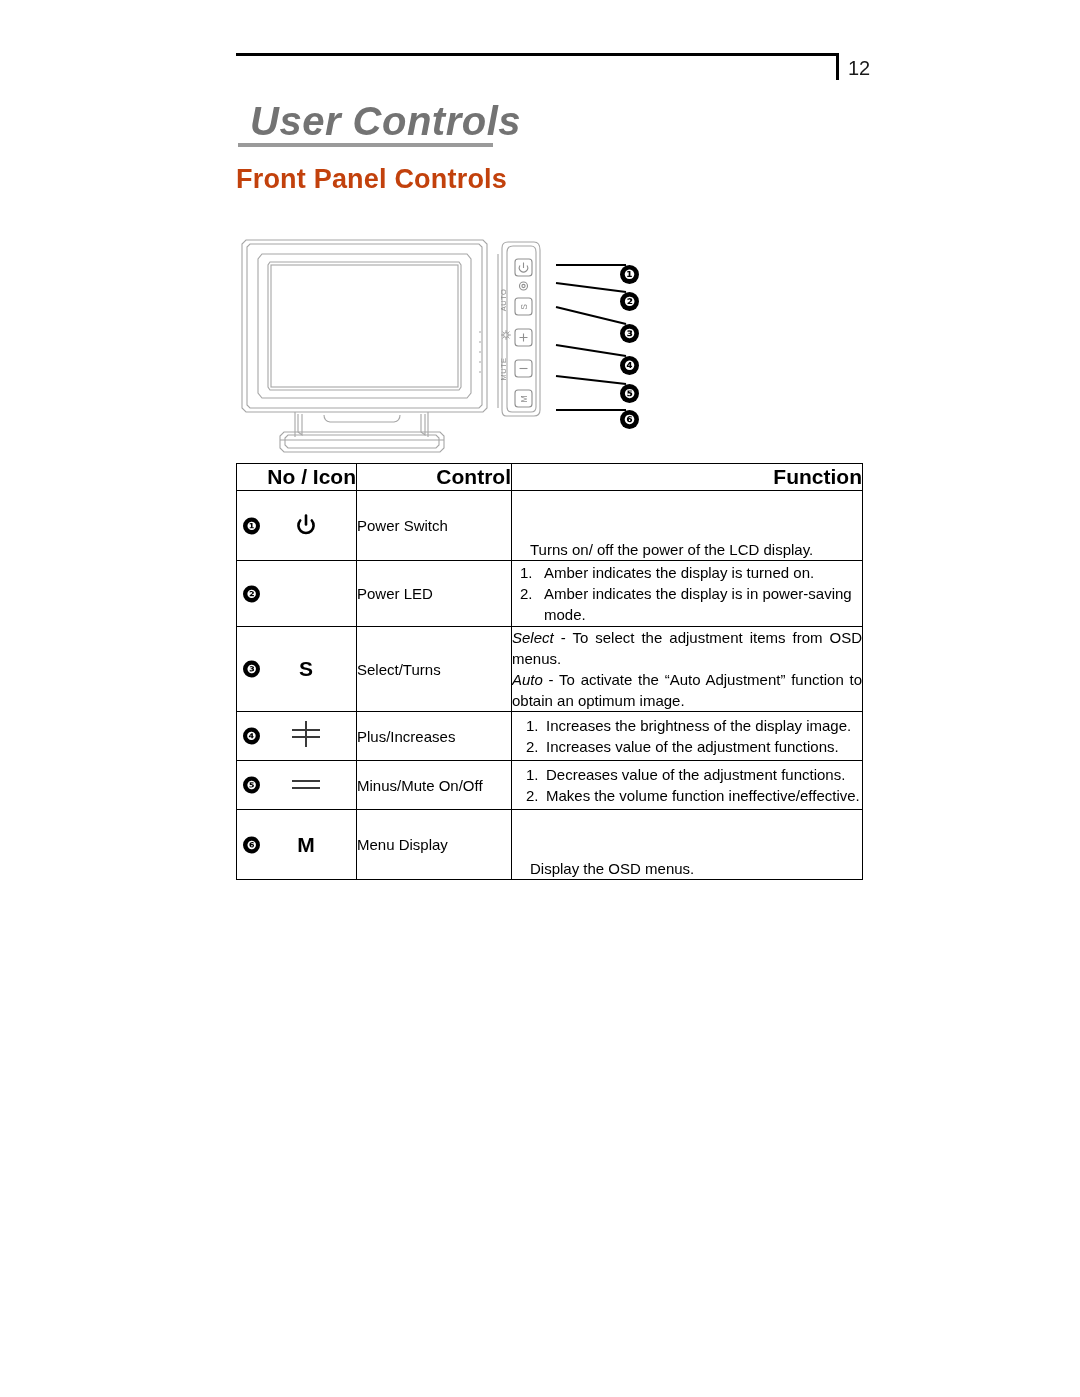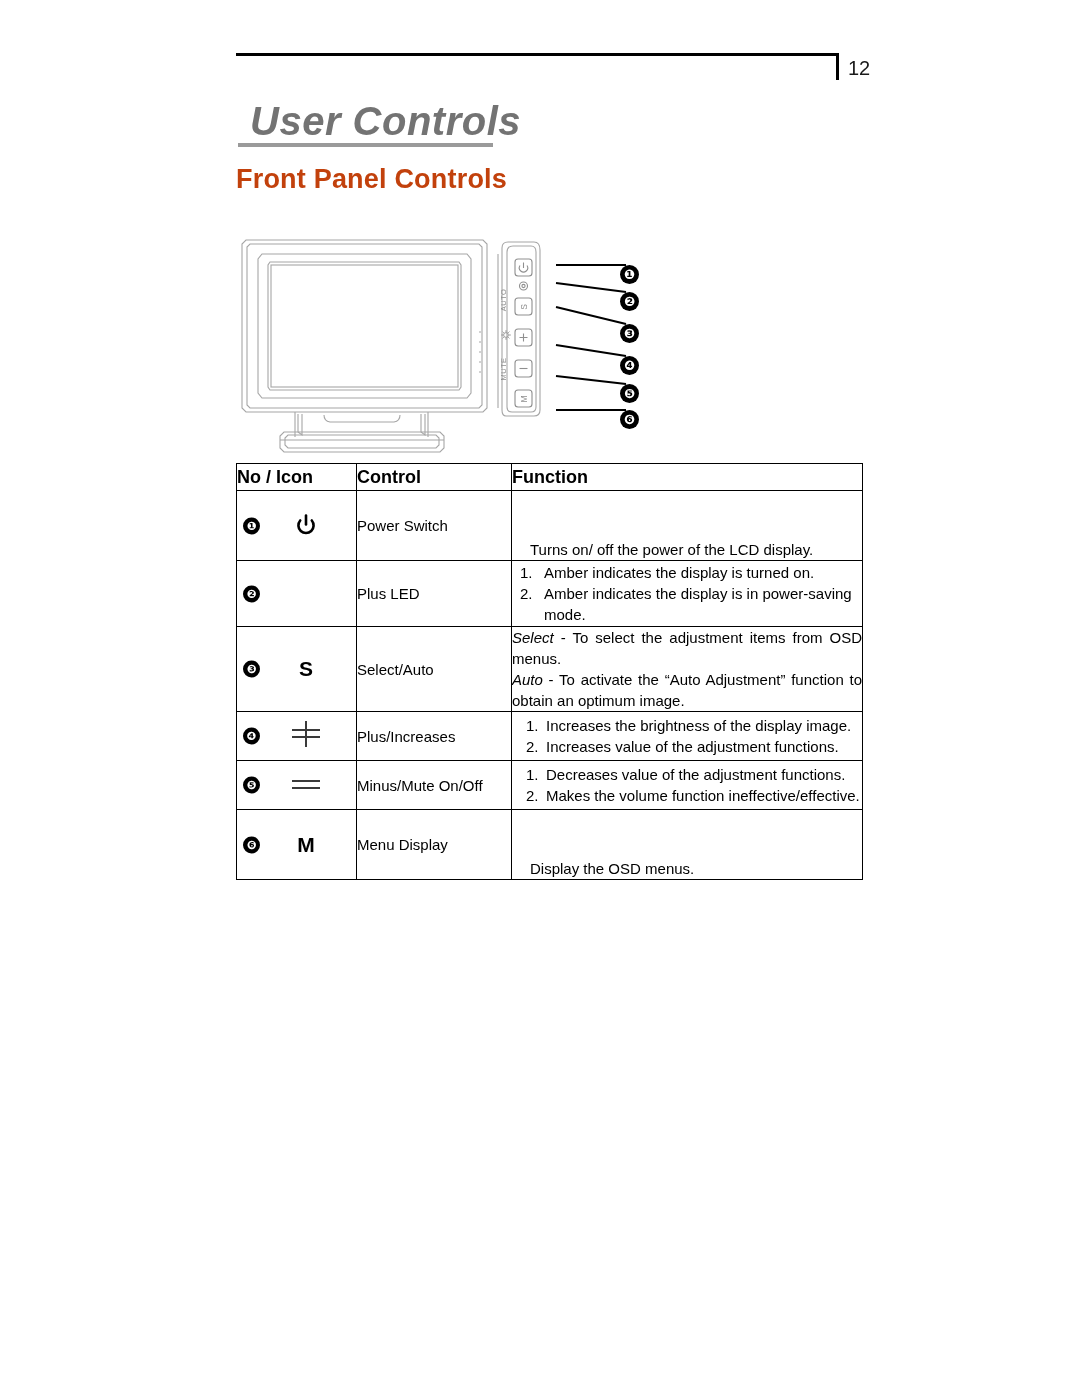--- a/index.html
+++ b/index.html
@@ -110,23 +110,23 @@
   }
   #controls-table td, #controls-table th {
     border: 1px solid #000;
     padding: 0;
     vertical-align: middle;
     font-size: 15px;
     color: #000;
   }
   #controls-table th {
     font-weight: bold;
-    text-align: left;
+    text-align: right;
     height: 26px;
-    font-size: 18px;
+    font-size: 21px;
   }
   .col-icon  { width: 120px; }
   .col-ctrl  { width: 155px; }
   .col-func  { width: 351px; }
 
   .cell-icon {
     position: relative;
     height: 100%;
   }
   .icon-wrap {
@@ -375,21 +375,21 @@
         <div class="func-plain">Turns on/ off the power of the LCD display.</div>
       </td>
     </tr>
 
     <tr style="height:66px;">
       <td class="cell-icon">
         <div class="icon-wrap">
           <span class="row-num">❷</span>
         </div>
       </td>
-      <td class="cell-ctrl">Plus LED</td>
+      <td class="cell-ctrl">Power LED</td>
       <td class="cell-func">
         <ol class="numlist indent-a">
           <li>
             <span class="li-num">1.</span>
             <span>Amber indicates the display is turned on.</span>
           </li>
           <li>
             <span class="li-num">2.</span>
             <span>Amber indicates the display is in power-saving mode.</span>
           </li>
@@ -397,21 +397,21 @@
       </td>
     </tr>
 
     <tr style="height:84px;">
       <td class="cell-icon">
         <div class="icon-wrap">
           <span class="row-num">❸</span>
           <span class="row-glyph">S</span>
         </div>
       </td>
-      <td class="cell-ctrl">Select/Auto</td>
+      <td class="cell-ctrl">Select/Turns</td>
       <td class="cell-func">
         <div class="func-just">
           <span class="ital">Select</span><span> - To select the adjustment items from OSD menus.</span>
         </div>
         <div class="func-just">
           <span class="ital">Auto</span><span> - To activate the “Auto Adjustment” function to obtain an optimum image.</span>
         </div>
       </td>
     </tr>
 

